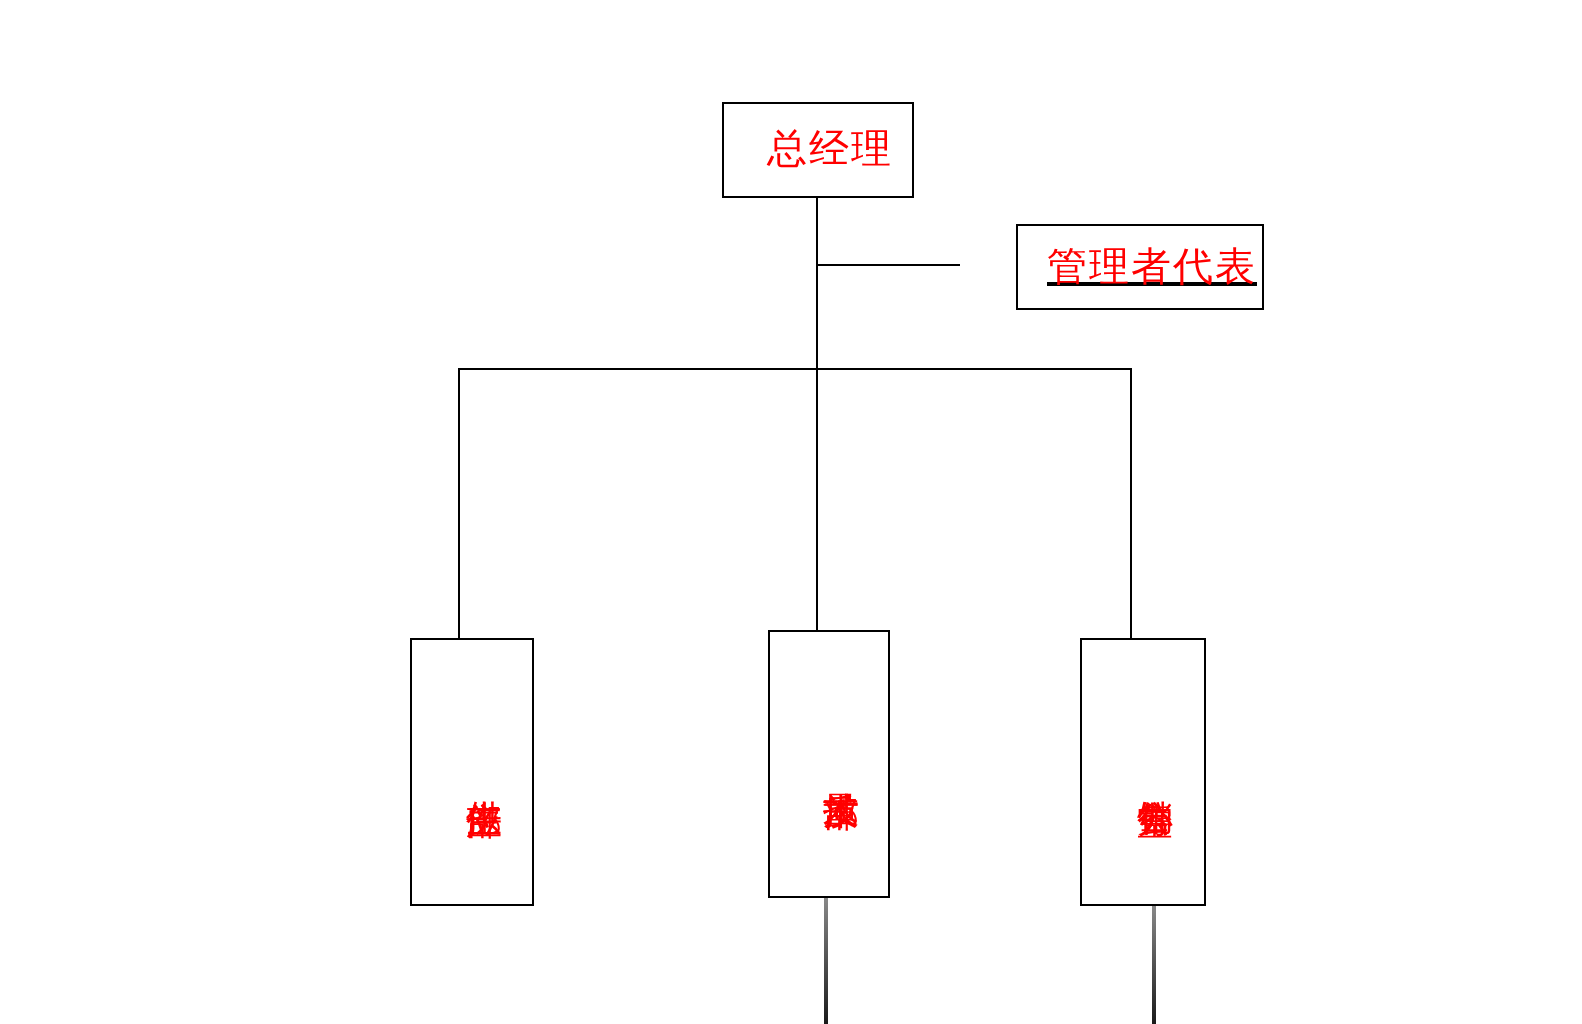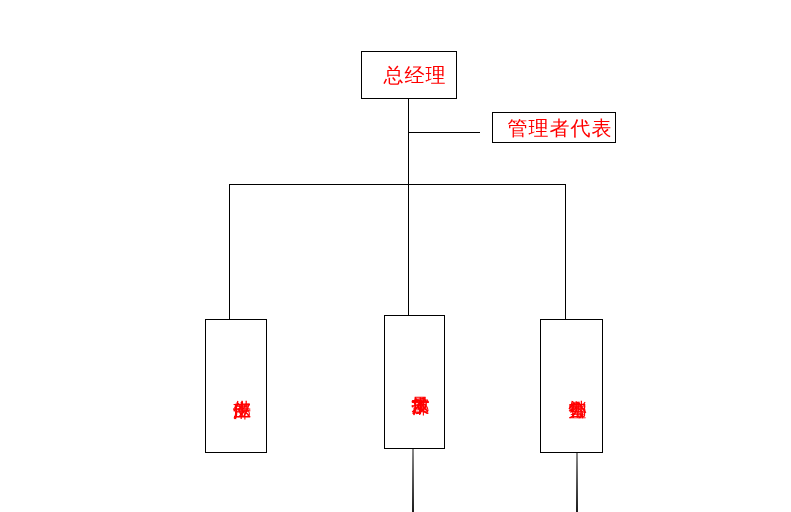--- a/index.html
+++ b/index.html
@@ -46,21 +46,21 @@
     background: var(--connector, #000);
   }
   .tail {
     position: absolute;
     width: 2px;
     background: linear-gradient(to bottom, var(--tail-top, #8a8a8a), var(--tail-bottom, #1a1a1a));
   }
 
   
   .node-general-manager          { left: 361px; top: 51px;  width: 96px;  height: 48px; }
-  .node-management-representative{ left: 492px; top: 112px; width: 124px; height: 31px; }
+  .node-management-representative{ left: 508px; top: 112px; width: 124px; height: 43px; text-decoration: underline; }
   .node-production-supply        { left: 205px; top: 319px; width: 62px;  height: 134px; }
   .node-quality-technology       { left: 384px; top: 315px; width: 61px;  height: 134px; }
   .node-sales-office             { left: 540px; top: 319px; width: 63px;  height: 134px; }
 
   
   .conn-gm-down        { left: 408px; top: 99px;  width: 1px;   height: 86px; }
   .conn-branch-rep     { left: 408px; top: 132px; width: 72px;  height: 1px; }
   .conn-main-rail      { left: 229px; top: 184px; width: 337px; height: 1px; }
   .conn-drop-left      { left: 229px; top: 184px; width: 1px;   height: 135px; }
   .conn-drop-middle    { left: 408px; top: 184px; width: 1px;   height: 131px; }

